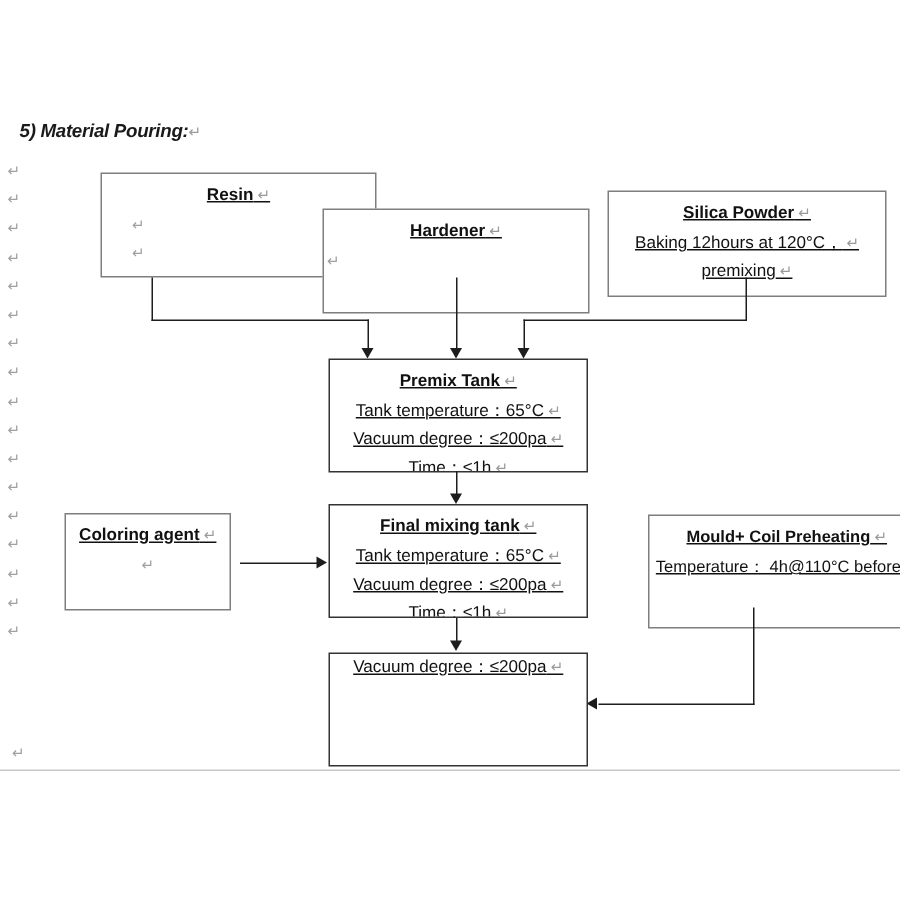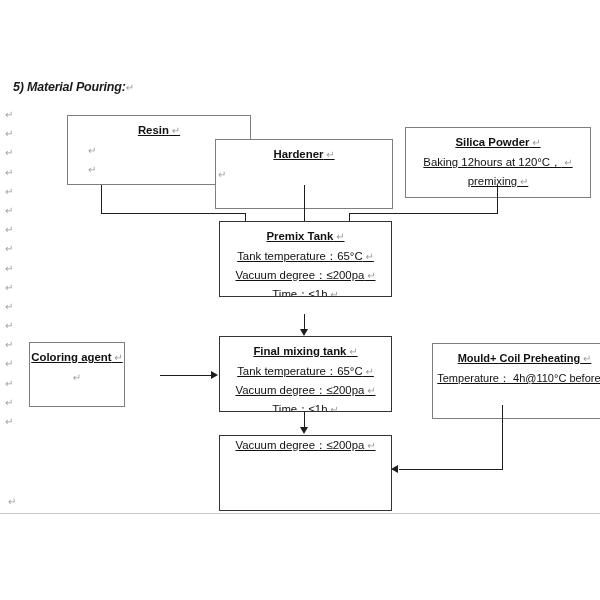--- a/index.html
+++ b/index.html
@@ -183,31 +183,31 @@
   <div class="arrow-down" style="left:241px; top:232px;"></div>
 
   <div class="ln-v" style="left:304px; top:185px; height:50px;"></div>
   <div class="arrow-down" style="left:300px; top:232px;"></div>
 
   <div class="ln-v" style="left:497px; top:185px; height:29px;"></div>
   <div class="ln-h" style="left:349px; top:213px; width:149px;"></div>
   <div class="ln-v" style="left:349px; top:213px; height:22px;"></div>
   <div class="arrow-down" style="left:345px; top:232px;"></div>
 
-  <div class="box dark" style="left:219px; top:221px; width:173px; height:76px;">
+  <div class="box dark" style="left:219px; top:239px; width:173px; height:76px;">
     <span class="ttl pad-top-6"><span>Premix Tank<span class="pilcrow"> ↵</span></span></span>
     <span class="ln">Tank temperature：65°C<span class="pilcrow"> ↵</span></span>
     <span class="ln">Vacuum degree：≤200pa<span class="pilcrow"> ↵</span></span>
     <span class="ln">Time：≤1h<span class="pilcrow"> ↵</span></span>
   </div>
 
   <div class="ln-v" style="left:304px; top:314px; height:18px;"></div>
   <div class="arrow-down" style="left:300px; top:329px;"></div>
 
-  <div class="box" style="left:29px; top:342px; width:96px; height:65px;">
+  <div class="box" style="left:43px; top:342px; width:111px; height:65px;">
     <span class="ttl pad-top-6"><span>Coloring agent<span class="pilcrow"> ↵</span></span></span>
     <span class="empty-mark" style="text-align:center;">↵</span>
   </div>
 
   <div class="ln-h" style="left:160px; top:375px; width:52px;"></div>
   <div class="arrow-right" style="left:211px; top:371px;"></div>
 
   <div class="box dark" style="left:219px; top:336px; width:173px; height:76px;">
     <span class="ttl pad-top-6"><span>Final mixing tank<span class="pilcrow"> ↵</span></span></span>
     <span class="ln">Tank temperature：65°C<span class="pilcrow"> ↵</span></span>

